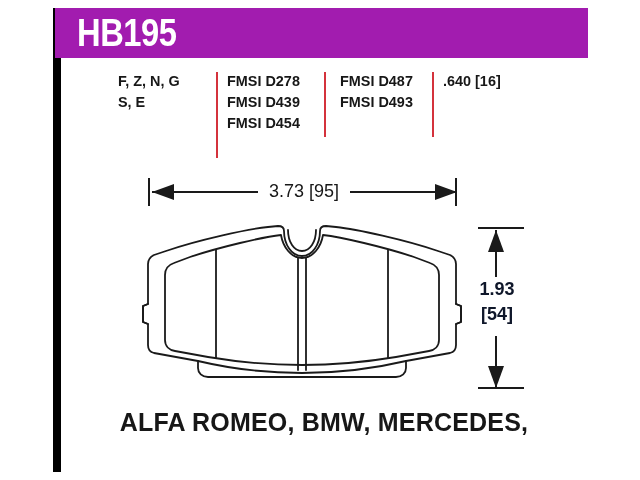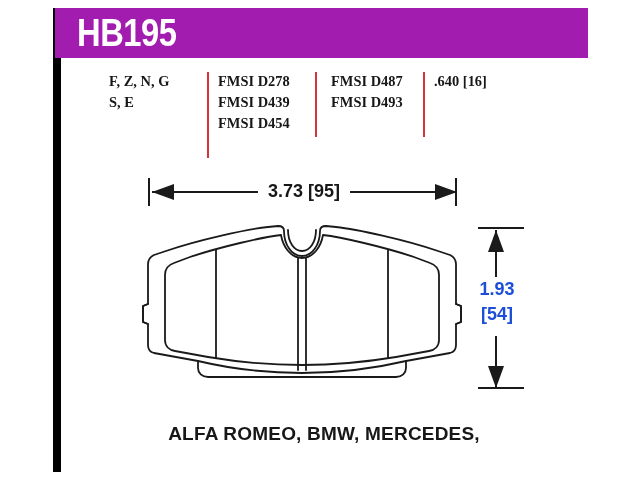--- a/index.html
+++ b/index.html
@@ -34,22 +34,22 @@
   .left-rail{
     position:absolute;
     left:53px;top:8px;
     width:8px;height:464px;
     background:#000000;
   }
 
   
   .spec-table{
     position:absolute;
-    left:109px;top:70px;
-    width:420px;height:95px;font-family:Liberation Serif, serif;
+    left:118px;top:70px;
+    width:420px;height:95px;
   }
   .spec-col{
     position:absolute;
     top:0;
     font-size:15.5px;
     font-weight:bold;
     color:#171717;
     line-height:21px;
     white-space:nowrap;
     transform:scaleX(0.93);
@@ -104,21 +104,21 @@
     border-top:8px solid transparent;
     border-bottom:8px solid transparent;
     border-left:22px solid #1a1a1a;
   }
   .dim-h .label{
     position:absolute;
     left:118px;top:0px;
     width:92px;
     text-align:center;
     font-size:18px;
-    font-weight:bold;
+    font-weight:normal;
     color:#171717;
     background:#ffffff;
     line-height:27px;
     white-space:nowrap;
   }
 
   
   .dim-v{
     position:absolute;
     left:462px;top:220px;
@@ -153,41 +153,41 @@
     border-right:8px solid transparent;
     border-top:22px solid #1a1a1a;
   }
   .dim-v .label{
     position:absolute;
     left:0px;top:57px;
     width:70px;
     text-align:center;
     font-size:18px;
     font-weight:bold;
-    color:#1d4ed8;
+    color:#0f172a;
     line-height:25px;
     background:#ffffff;
   }
   .dim-v .label .row{display:block;}
 
   
   .pad-drawing{
     position:absolute;
     left:128px;top:218px;
     width:348px;height:182px;
   }
   .pad-drawing svg{display:block;width:348px;height:182px;}
 
   
   .vehicle-list{
     position:absolute;
-    left:60px;top:420px;
+    left:60px;top:408px;
     width:528px;
     text-align:center;
-    font-size:19px;
+    font-size:25px;
     font-weight:bold;
     color:#171717;
     line-height:28px;
     letter-spacing:0.2px;
   }
   .vehicle-list .row{display:block;}
 </style>
 </head>
 <body>
 

